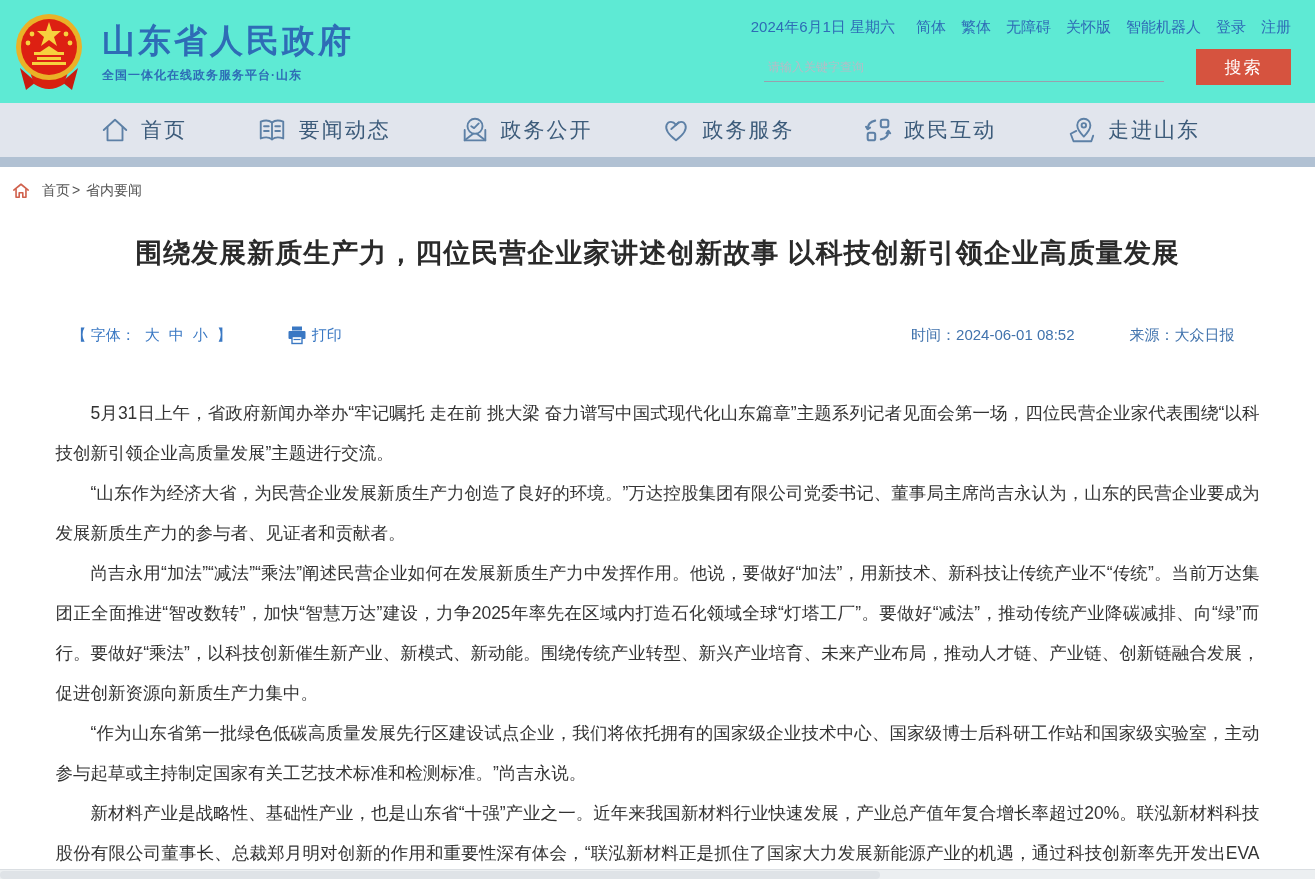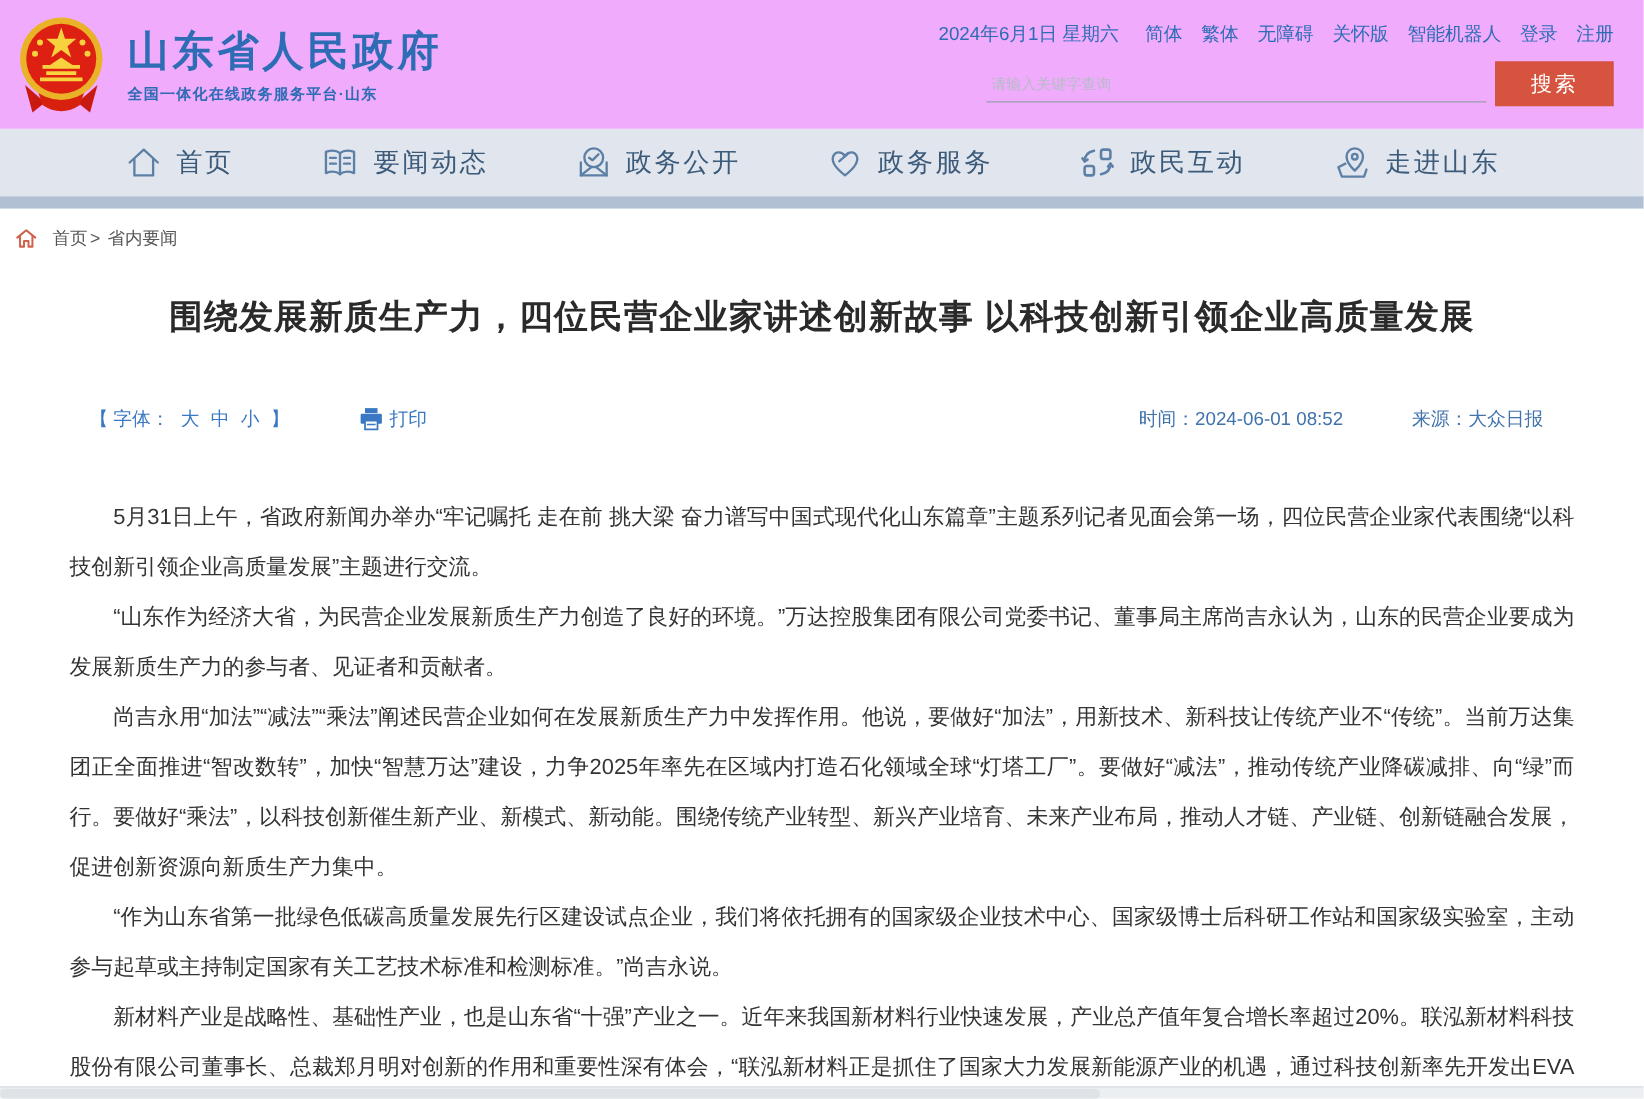--- a/index.html
+++ b/index.html
@@ -4,37 +4,37 @@
 <style>
   * { box-sizing: border-box; }
   html,body { margin:0; padding:0; }
   body {
     width:1315px; height:879px; overflow:hidden;
     background:#ffffff;
     font-family:"Liberation Sans","DejaVu Sans",sans-serif;
     position:relative;
   }
   
-  .header { position:relative; height:103px; background:#f0abfc; }
+  .header { position:relative; height:103px; background:#5eead4; }
   .logo-area { position:absolute; left:10px; top:10px; display:flex; align-items:center; }
   .emblem { width:78px; height:84px; flex:0 0 auto; }
   .title-block { margin-left:14px; padding-top:2px; }
   .site-title { margin:0; color:#2e6cb6; font-size:33px; font-weight:bold; letter-spacing:3px; line-height:1.15; }
   .site-sub { margin-top:7px; color:#2e6cb6; font-size:12px; font-weight:bold; letter-spacing:1px; }
   .header-right { position:absolute; right:24px; top:18px; width:560px; }
   .top-links { display:flex; justify-content:flex-end; align-items:center; gap:15px;
                color:#2e6cb6; font-size:15px; white-space:nowrap; }
   .top-links .date { margin-right:6px; }
   .top-links span.link { cursor:pointer; }
   .search-row { margin-top:12px; display:flex; align-items:center; justify-content:flex-end; }
   .search-input { width:400px; border:none; border-bottom:1px solid #97a1ad; background:transparent;
                   font-size:12px; padding:7px 4px; color:#333; outline:none;
                   font-family:"Liberation Sans","DejaVu Sans",sans-serif; }
   .search-input::placeholder { color:#b6bcc6; }
-  .search-btn { width:95px; height:36px; margin-left:7px; background:#d6533f; color:#fff;
+  .search-btn { width:95px; height:36px; margin-left:32px; background:#d6533f; color:#fff;
                 border:none; font-size:17px; cursor:pointer; letter-spacing:2px;
                 font-family:"Liberation Sans","DejaVu Sans",sans-serif; }
   
   .nav { height:54px; background:#e1e5ed; display:flex; align-items:center;
          justify-content:space-between; padding:0 115px 0 100px; }
   .nav-item { display:flex; align-items:center; gap:11px; cursor:pointer;
               color:#3c5b7a; font-size:21px; letter-spacing:2px; }
   .nav-item .nicon { color:#5d80a6; display:flex; }
   .nav-strip { height:10px; background:#b1c1d3; }
   

